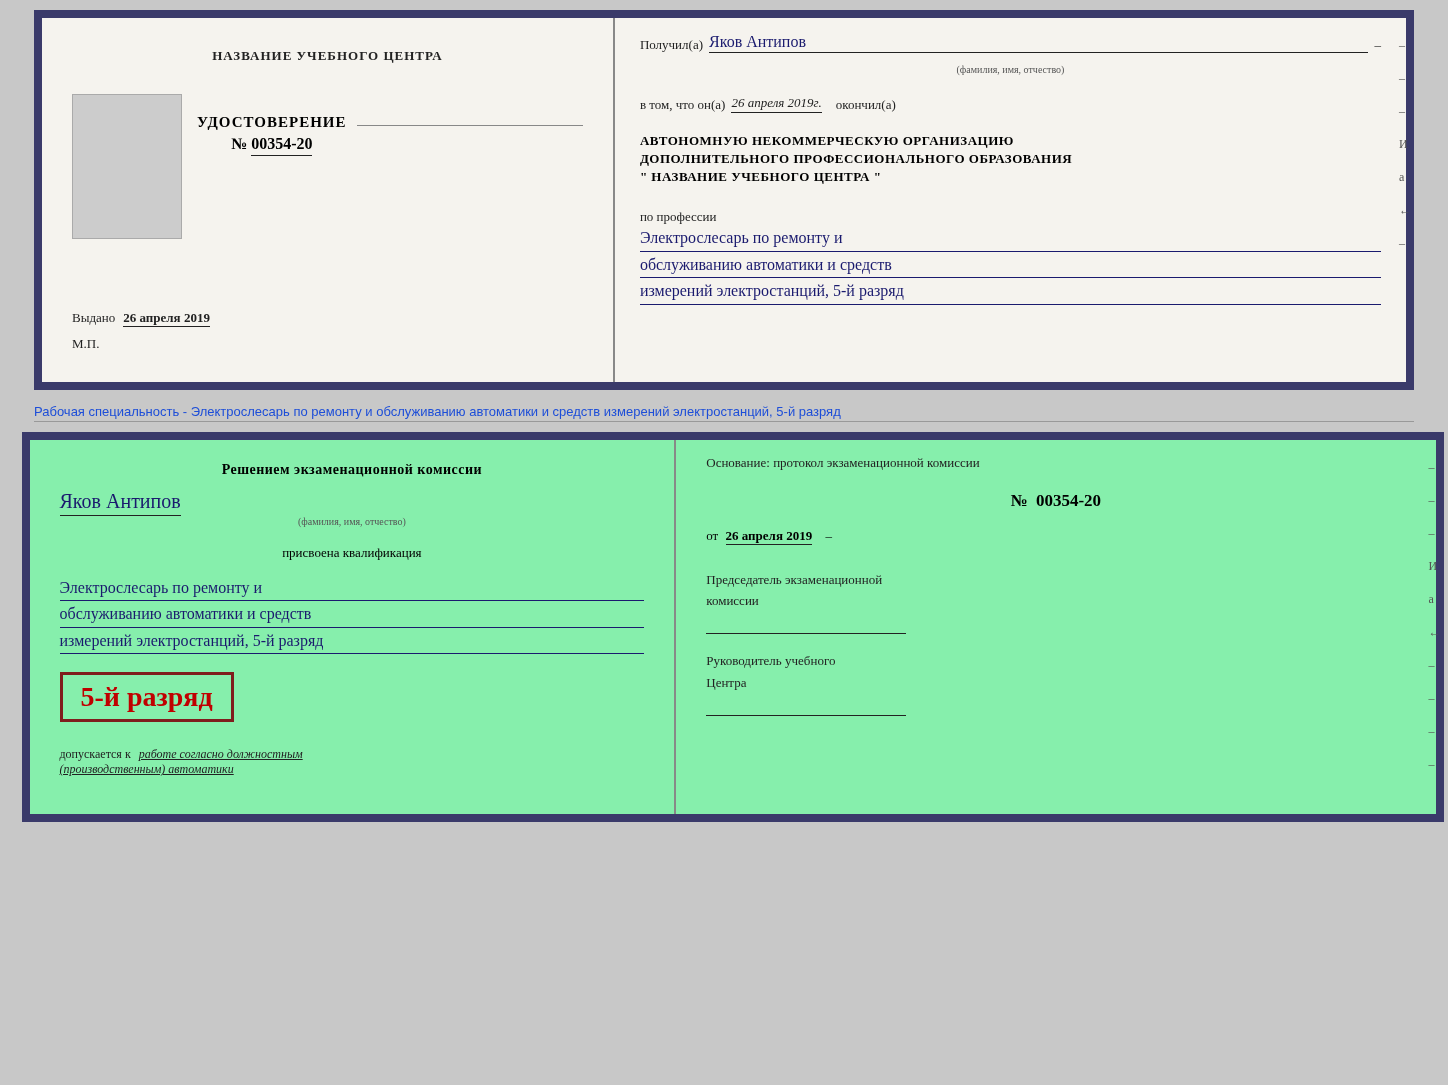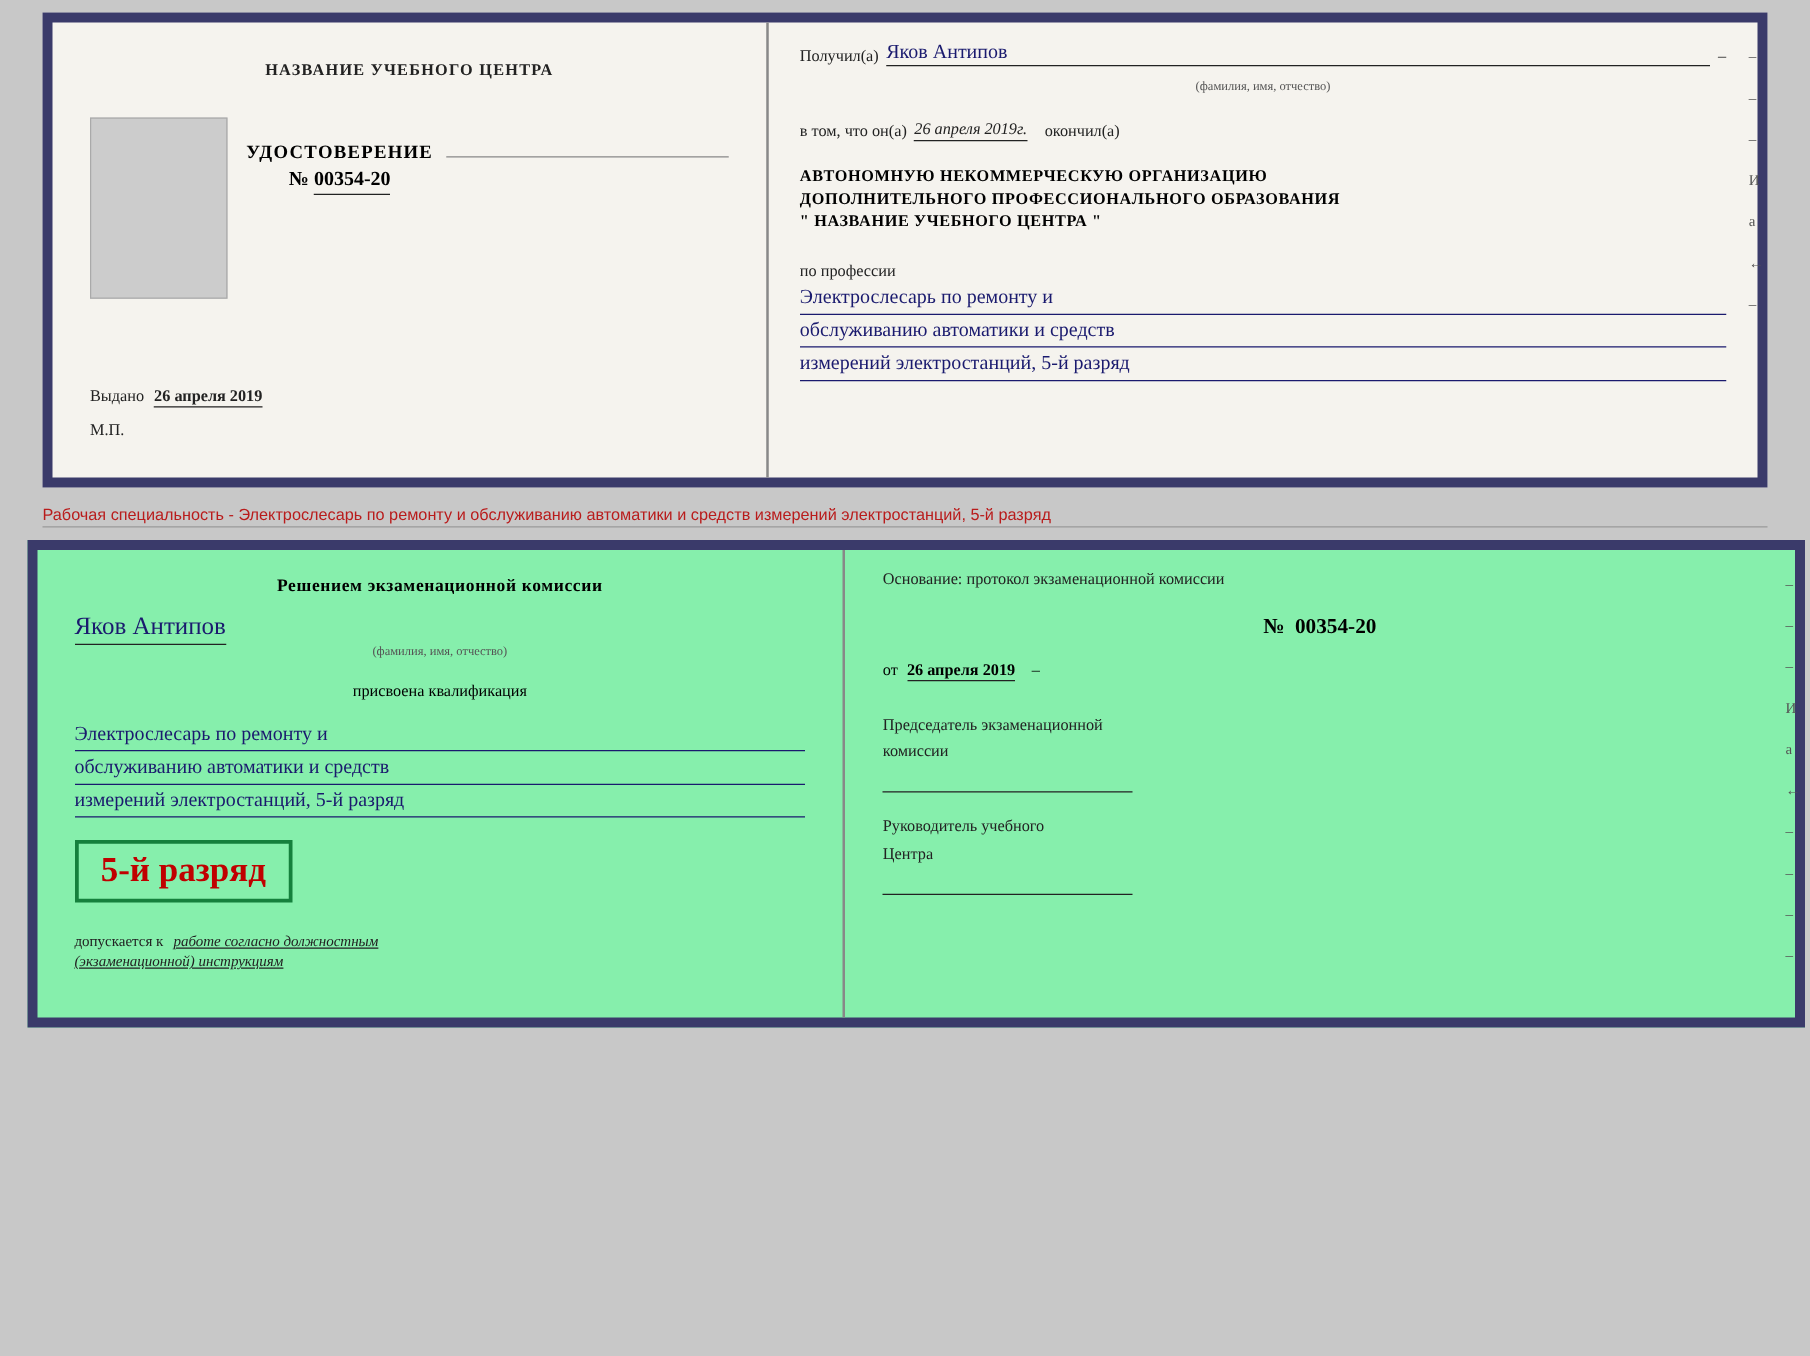--- a/index.html
+++ b/index.html
@@ -180,21 +180,21 @@
       flex-direction: column;
       gap: 18px;
       font-size: 12px;
       color: #555;
     }
 
     
     .subtitle-text {
       width: 1380px;
       font-size: 13px;
-      color: #b91c1c;
+      color: #1d4ed8;
       font-family: Arial, sans-serif;
       padding: 4px 0 2px 0;
       border-bottom: 1px solid #999;
     }
 
     
     .cert-bottom {
       width: 1422px;
       background: #86efac;
       border: 8px solid #3a3a6a;
@@ -231,21 +231,21 @@
       line-height: 1.4;
     }
 
     .assigned-label {
       font-size: 13px;
       text-align: center;
       margin-top: 8px;
     }
 
     .grade-box {
-      border: 3px solid #15803d;
+      border: 3px solid #7f1d1d;
       display: inline-flex;
       align-items: center;
       justify-content: flex-start;
       padding: 6px 18px;
       margin: 8px 0;
       width: fit-content;
     }
 
     .grade-text {
       font-size: 28px;
@@ -436,21 +436,21 @@
       <span class="profession-handwritten">измерений электростанций, 5-й разряд</span>
     </div>
 
     <div class="grade-box">
       <span class="grade-text">5-й разряд</span>
     </div>
 
     <div style="margin-top:4px;">
       <span class="допускается">допускается к</span>
       <span class="допускается-value" style="margin-left:4px;">работе согласно должностным</span>
-      <div class="допускается-value">(экзаменационной) инструкциям</div>
+      <div class="допускается-value">(производственным) автоматики</div>
     </div>
   </div>
 
   <div class="cert-bottom-right">
     <div class="osnov-label">Основание: протокол экзаменационной комиссии</div>
 
     <div class="protocol-number">
       <span>№</span>
       <span style="margin-left:4px;">00354-20</span>
     </div>

